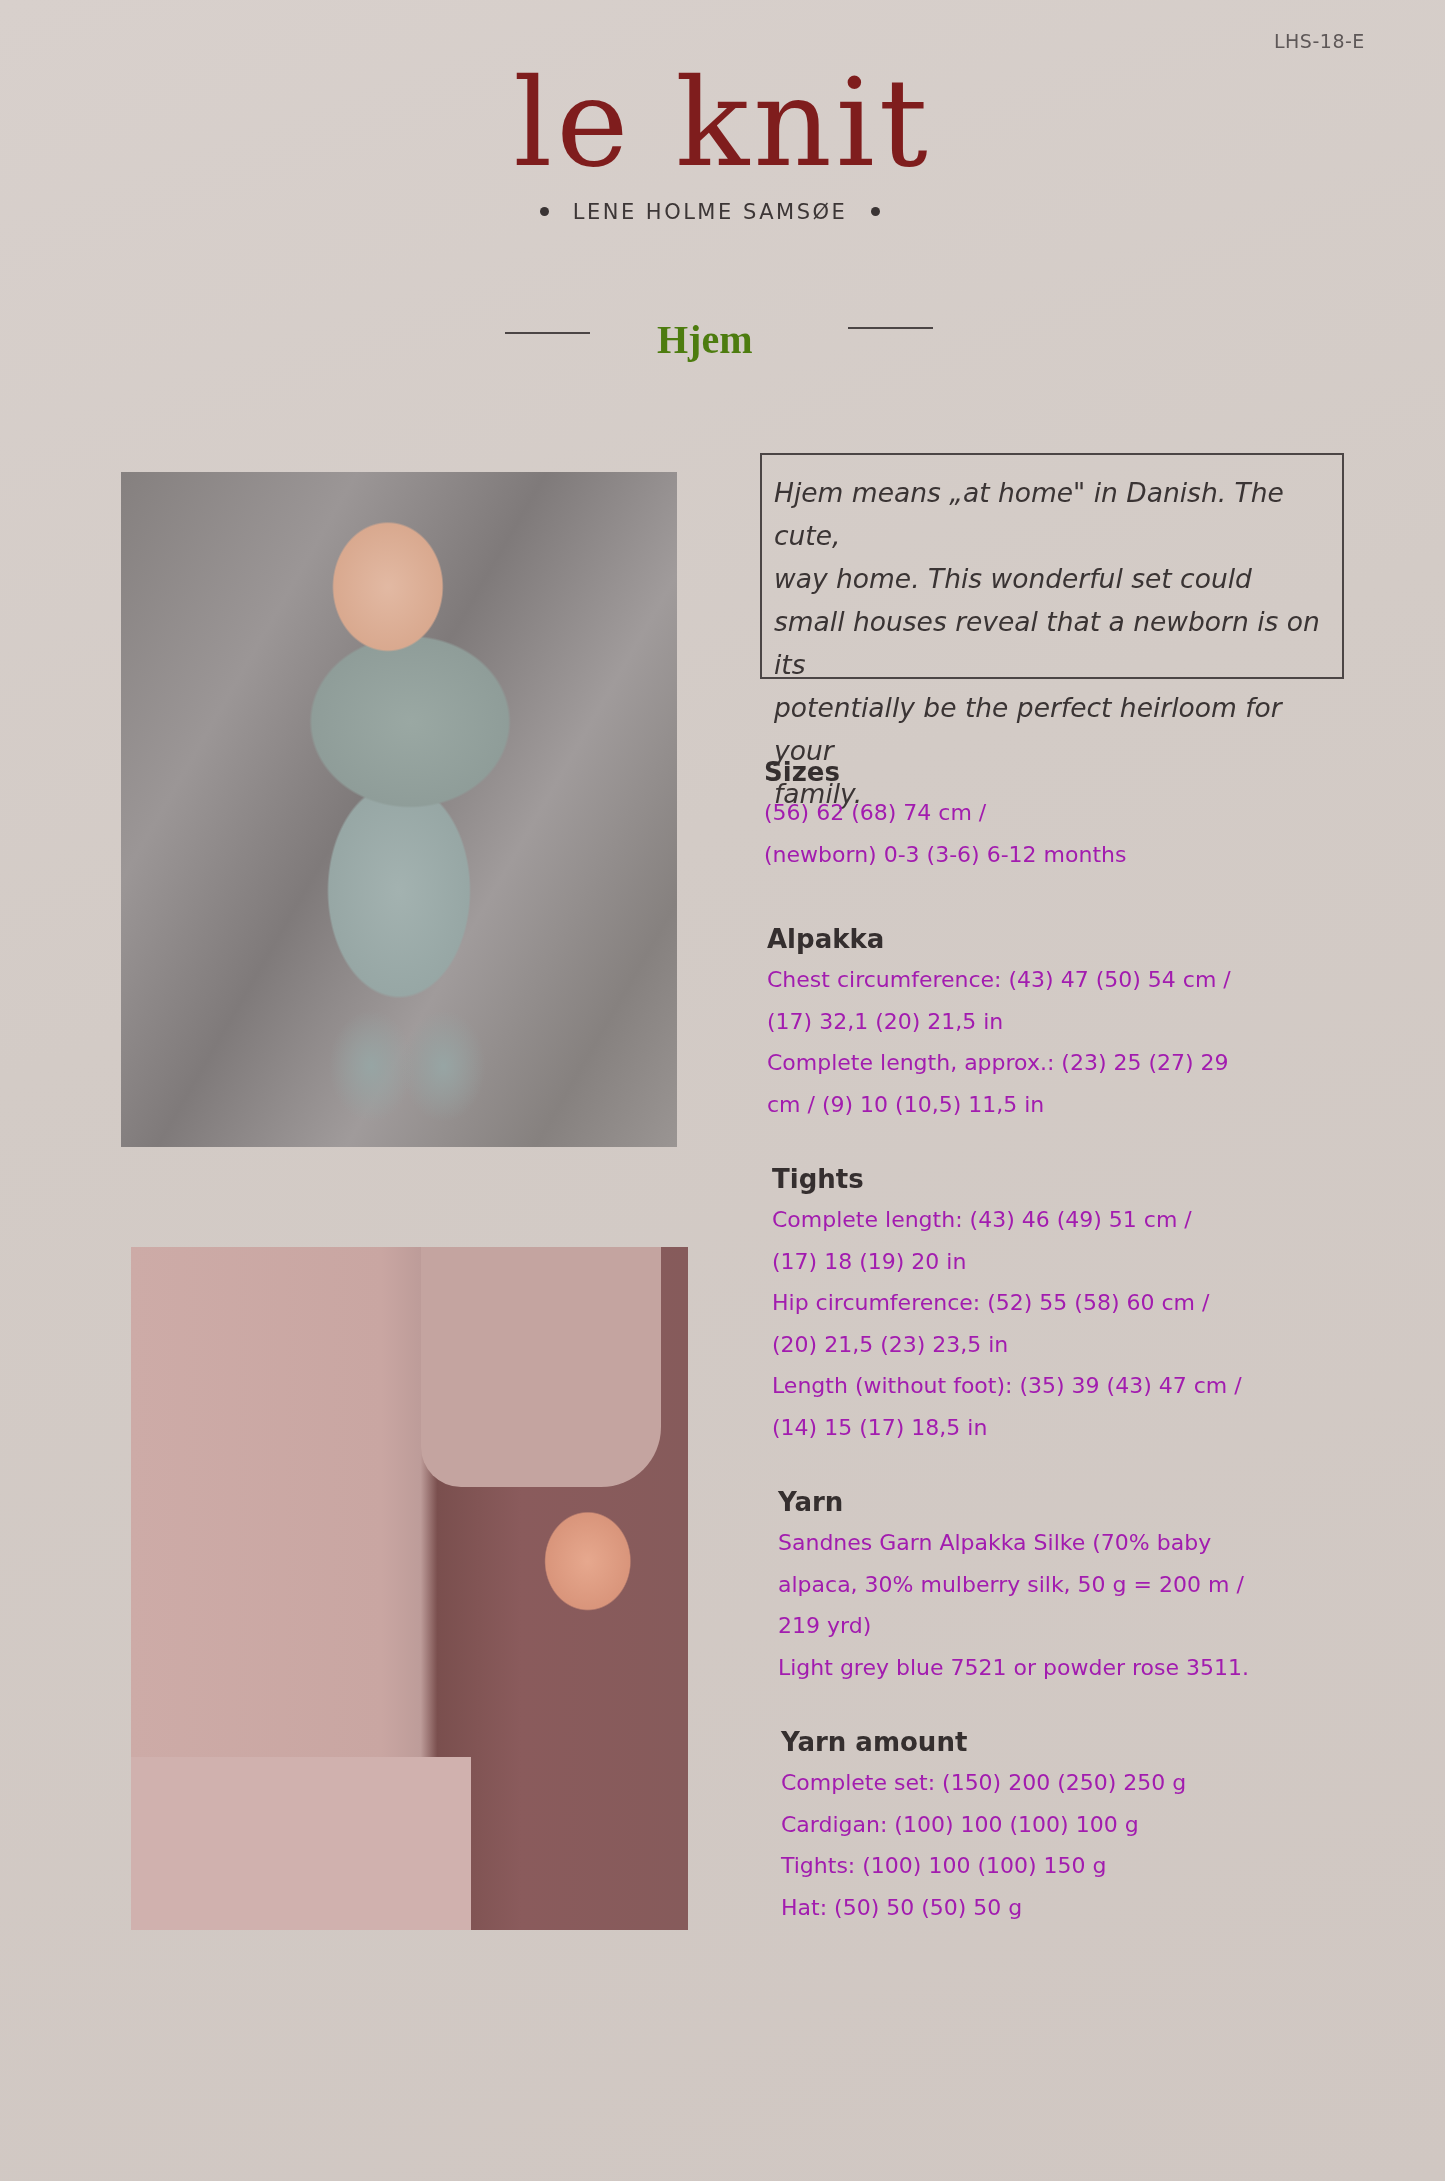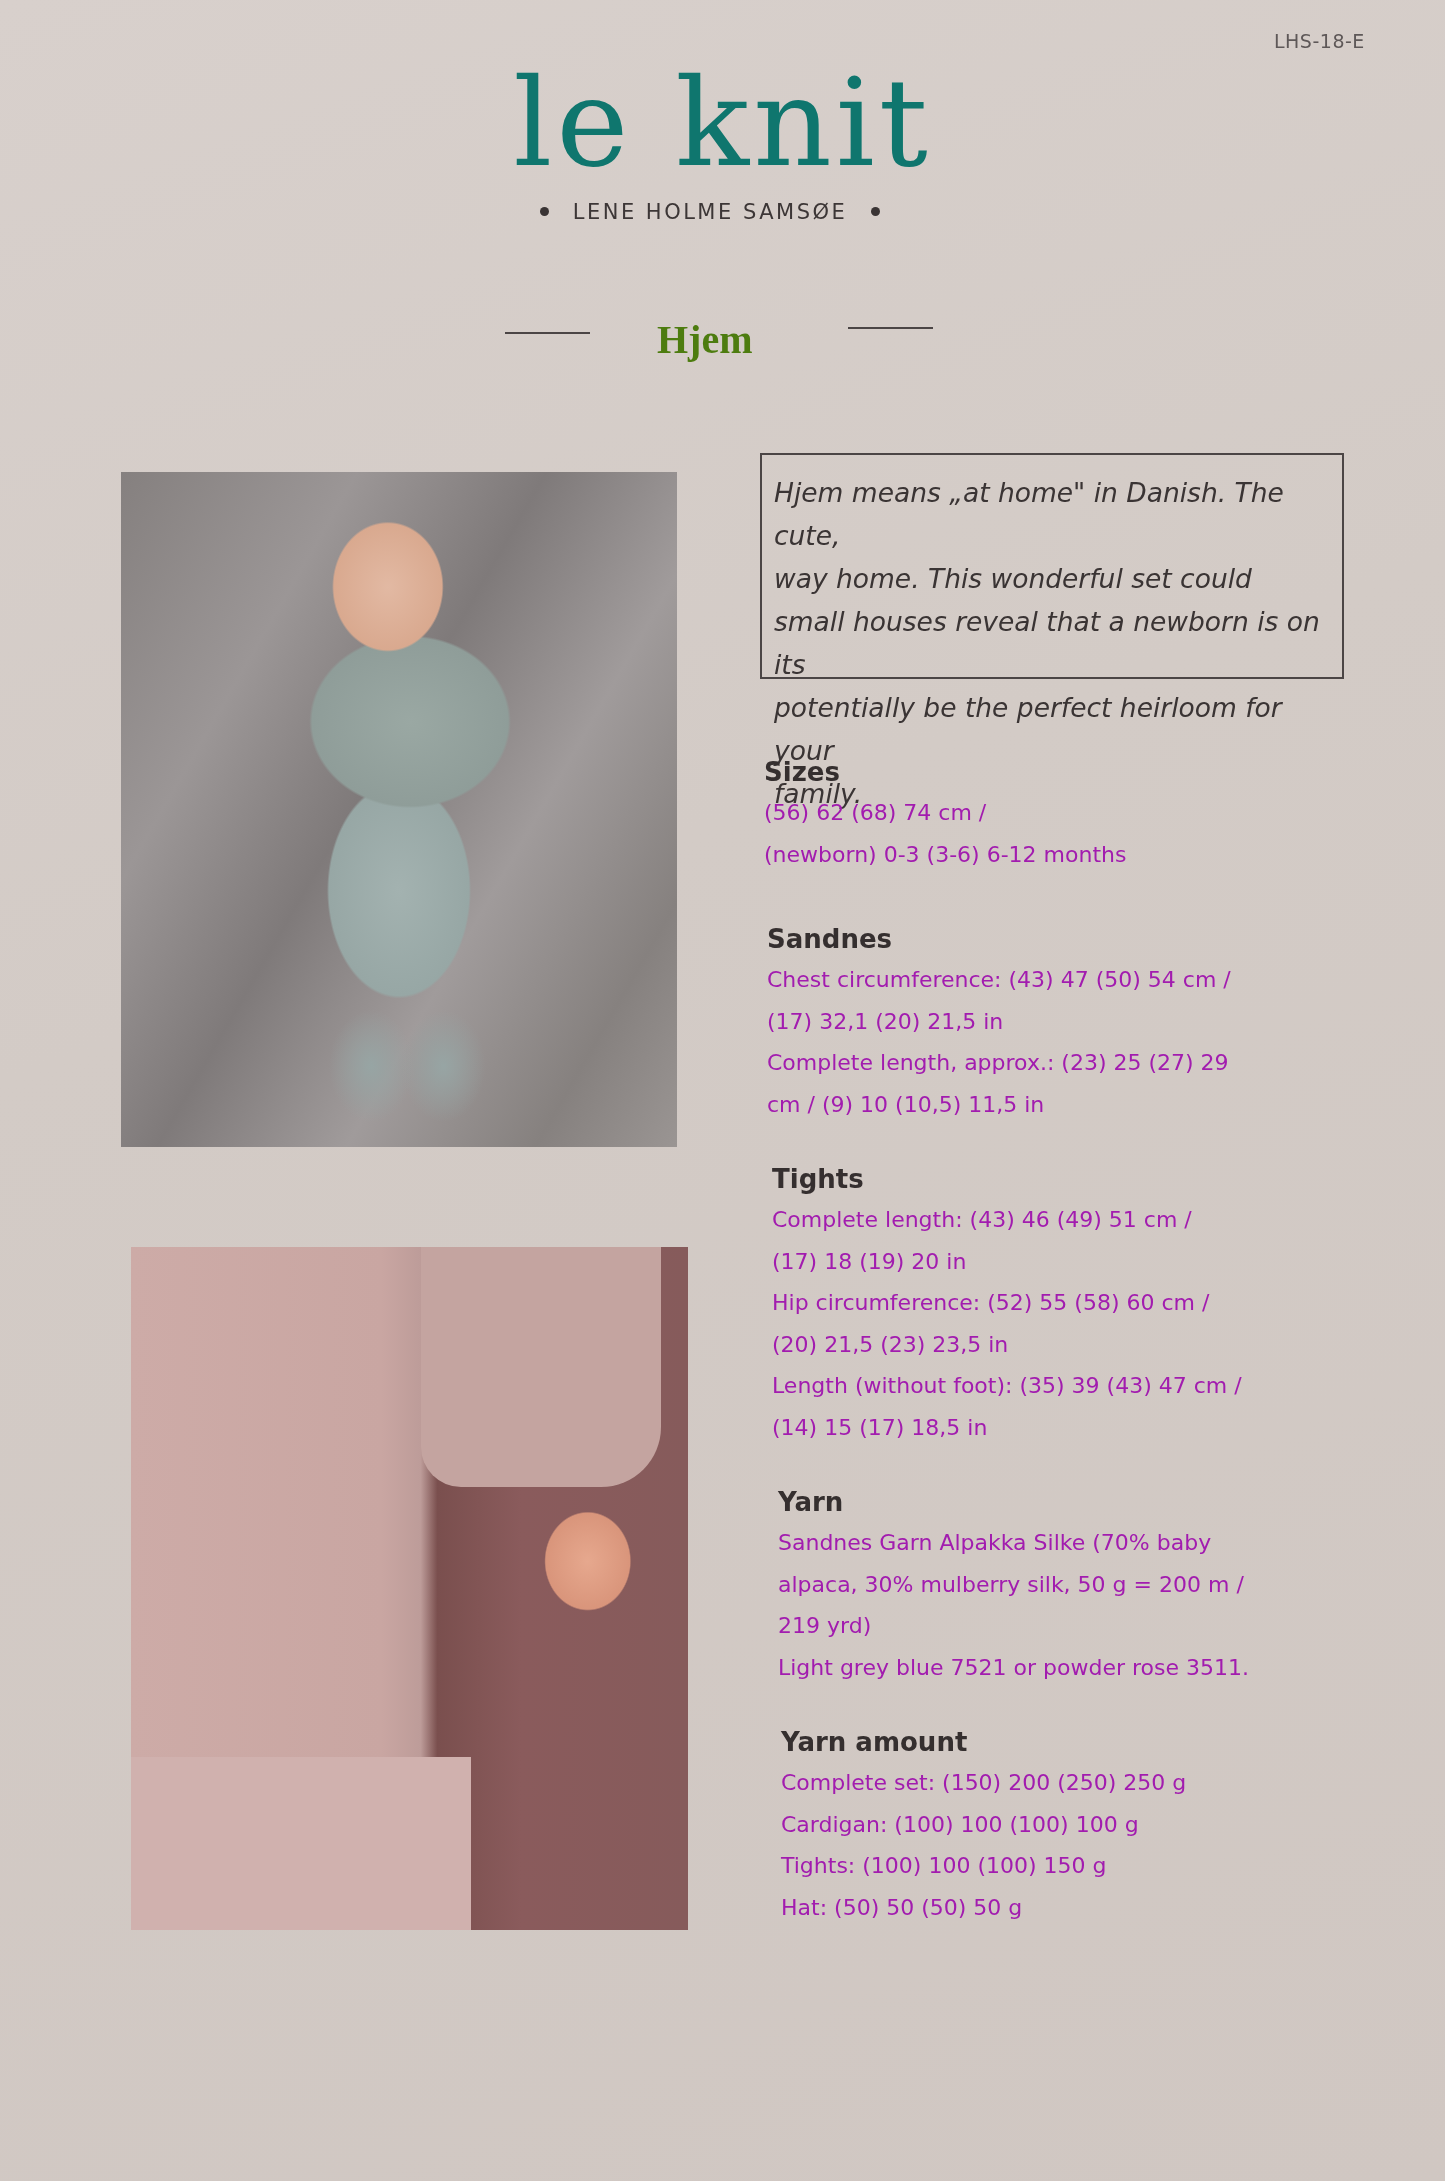--- a/index.html
+++ b/index.html
@@ -5,21 +5,21 @@
   html, body { margin: 0; padding: 0; }
   body {
     width: 1445px; height: 2181px; overflow: hidden;
     background: linear-gradient(160deg, #d8d0cc 0%, #d3cbc6 40%, #d0c7c2 100%);
     position: relative;
     font-family: "DejaVu Sans", sans-serif;
     color: #3a3433;
   }
   .code { position: absolute; left: 1274px; top: 30px; font-size: 19px; color: #5e5858; letter-spacing: 0.5px; }
   .logo { position: absolute; left: 0; width: 1445px; top: 62px; text-align: center;
-    font-family: "DejaVu Serif", serif; font-size: 122px; line-height: 1; color: #0f766e; letter-spacing: 4px; }
+    font-family: "DejaVu Serif", serif; font-size: 122px; line-height: 1; color: #7f1d1d; letter-spacing: 4px; }
   .tagline { position: absolute; left: 0; width: 1420px; top: 200px; text-align: center;
     font-size: 21px; letter-spacing: 2.5px; color: #3c3636; }
   .tagline .dot { display: inline-block; width: 9px; height: 9px; border-radius: 50%; background: #3a3434;
     vertical-align: middle; margin: 0 24px; position: relative; top: -2px; }
   .title-row { position: absolute; left: 505px; top: 300px; width: 430px; height: 60px; }
   .title-row .rule { position: absolute; height: 2px; background: #4b4545; width: 85px; }
   .title-row .rule.l { left: 0; top: 32px; }
   .title-row .rule.r { left: 343px; top: 27px; }
   .title { position: absolute; left: 152px; top: 16px; font-family: "Liberation Serif", serif;
     font-weight: bold; font-size: 40px; color: #4d7c0f; }
@@ -81,21 +81,21 @@
 </div>
 
 <div class="specs">
   <div class="section sec-sizes">
     <h3>Sizes</h3>
     <div class="line">(56) 62 (68) 74 cm /</div>
     <div class="line">(newborn) 0-3 (3-6) 6-12 months</div>
   </div>
 
   <div class="section sec-cardigan">
-    <h3>Sandnes</h3>
+    <h3>Alpakka</h3>
     <div class="line">Chest circumference: (43) 47 (50) 54 cm /</div>
     <div class="line">(17) 32,1 (20) 21,5 in</div>
     <div class="line">Complete length, approx.: (23) 25 (27) 29</div>
     <div class="line">cm / (9) 10 (10,5) 11,5 in</div>
   </div>
 
   <div class="section sec-tights">
     <h3>Tights</h3>
     <div class="line">Complete length: (43) 46 (49) 51 cm /</div>
     <div class="line">(17) 18 (19) 20 in</div>

